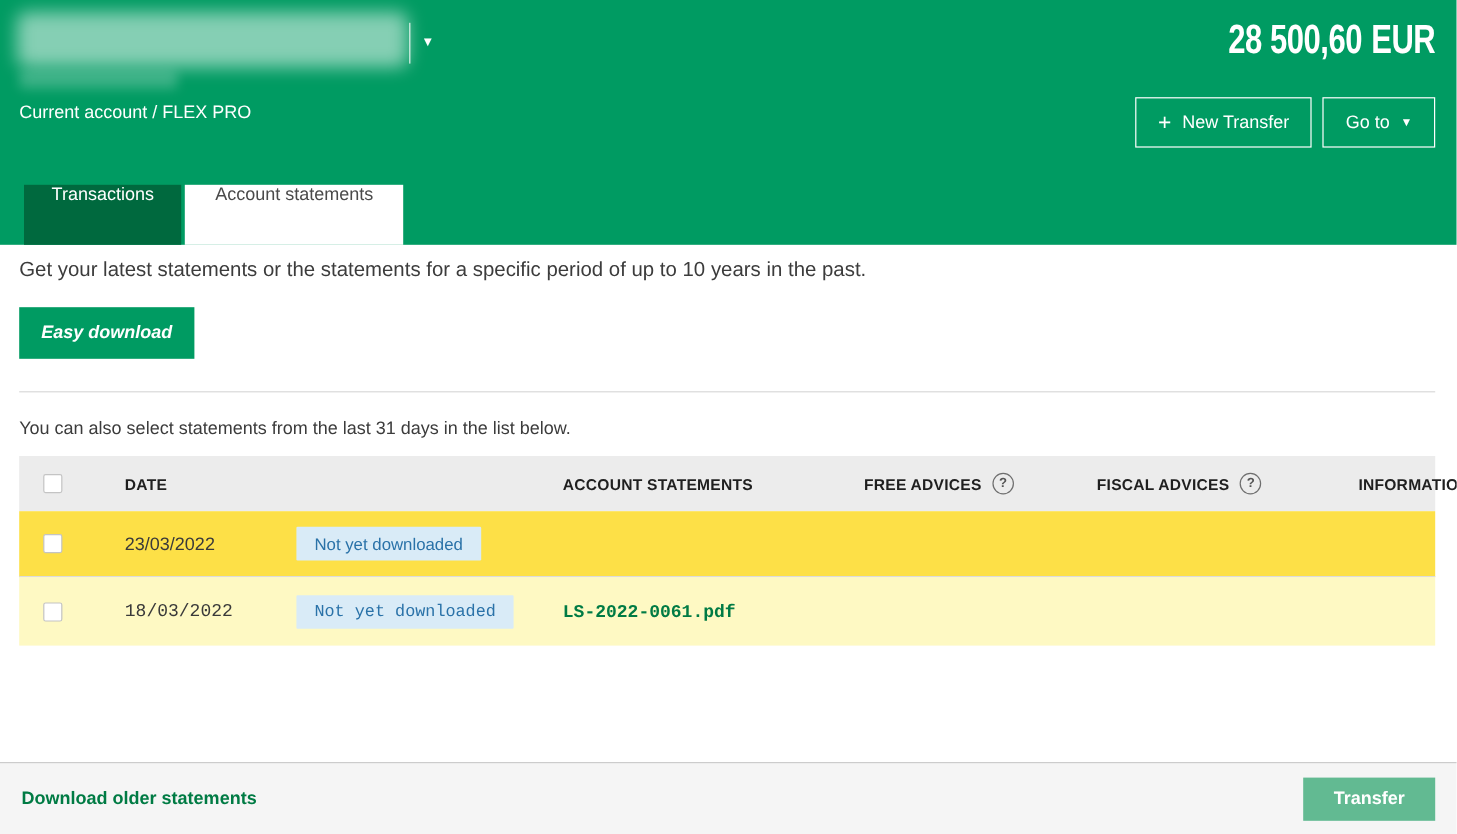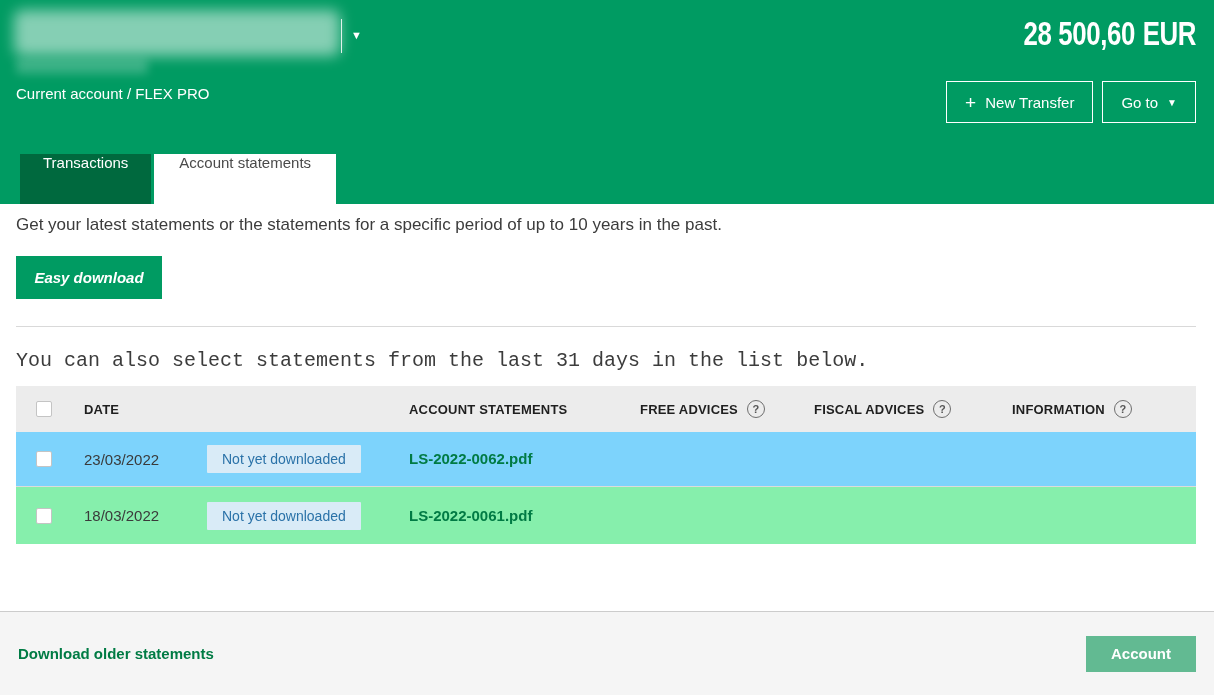--- a/index.html
+++ b/index.html
@@ -62,56 +62,57 @@
     margin:26px 16px 0 16px; font-size:20px; font-weight:400; color:#3c3c3c;
   }
   .description { margin:11px 16px 0 16px; font-size:17px; color:#3c3c3c; }
   .easy-btn {
     margin:21px 0 0 16px; width:146px; height:43px; background:#009b62; border:none;
     color:#fff; font-weight:700; font-size:15px; font-family:"Liberation Sans", sans-serif;
     cursor:pointer;
     font-style:italic;
   }
   .divider { margin:27px 18px 0 16px; border-top:1px solid #d9d9d9; height:0; }
-  .hint { margin:22px 16px 0 16px; font-size:20px; color:#3c3c3c;font-family:Liberation Mono, monospace; }
+  .hint { margin:22px 16px 0 16px; font-size:15px; color:#3c3c3c; }
 
   
   .table { margin:14px 18px 0 16px; width:1180px; }
   .trow {
     display:grid;
     grid-template-columns:68px 123px 202px 231px 174px 198px 1fr;
     align-items:center;
+    gap:20px;
   }
   .trow.head {
     height:46px; background:#ececec; font-size:13px; font-weight:700; color:#1f1f1f;
     letter-spacing:0.2px;
   }
-  .trow.r1 { height:55px; border-bottom:1px solid #dcdcdc; background:#7dd3fc; }
-  .trow.r2 { height:57px; background:#86efac; }
+  .trow.r1 { height:55px; border-bottom:1px solid #dcdcdc; background:#fde047; }
+  .trow.r2 { height:57px; background:#fef9c3;font-family:Liberation Mono, monospace; }
   .cell-check { padding-left:20px; }
   .checkbox {
     width:16px; height:16px; background:#fff; border:1px solid #c4c4c4; border-radius:2px;
     cursor:pointer;
   }
   .hlabel { display:flex; align-items:center; gap:9px; }
   .qicon {
     width:18px; height:18px; border:1px solid #6e6e6e; border-radius:50%;
     display:inline-flex; align-items:center; justify-content:center;
     font-size:11px; color:#555; flex:0 0 auto; cursor:pointer; background:transparent;
   }
   .date-cell { font-size:15px; color:#3a3a3a; }
   .status-badge {
     display:inline-block; background:#d9ebf7; color:#2a72a8; font-size:14px;
     padding:6px 15px; border-radius:1px; cursor:default;
   }
   .file-link { color:#007b44; font-weight:700; font-size:15px; text-decoration:none; cursor:pointer; }
 
   
   .footer {
-    position:absolute; left:0; bottom:0; width:100%; height:84px;
+    position:absolute; left:0; bottom:0; width:100%; height:60px;
     background:#f5f5f5; border-top:1px solid #cccccc;
     display:flex; align-items:center; justify-content:space-between; padding:0 18px;
   }
   .older-link { color:#007b44; font-weight:700; font-size:15px; text-decoration:none; cursor:pointer; }
   .download-btn {
     width:110px; height:36px; background:#62ba92; border:none; color:#fff;
     font-weight:700; font-size:15px; font-family:"Liberation Sans", sans-serif; cursor:pointer;
   }
 </style>
 </head>
@@ -182,23 +183,20 @@
       </div>
 
       <div class="trow r1">
         <div class="cell-check">
           <div class="checkbox"></div>
         </div>
         <div class="date-cell">23/03/2022</div>
         <div>
           <span class="status-badge">Not yet downloaded</span>
         </div>
-        <div>
-          <a class="file-link">LS-2022-0062.pdf</a>
-        </div>
         <div></div>
         <div></div>
         <div></div>
       </div>
 
       <div class="trow r2">
         <div class="cell-check">
           <div class="checkbox"></div>
         </div>
         <div class="date-cell">18/03/2022</div>
@@ -210,16 +208,16 @@
         </div>
         <div></div>
         <div></div>
         <div></div>
       </div>
     </div>
   </div>
 
   <div class="footer">
     <a class="older-link">Download older statements</a>
-    <button class="download-btn">Account</button>
+    <button class="download-btn">Transfer</button>
   </div>
 
 </div>
 
 </body></html>

